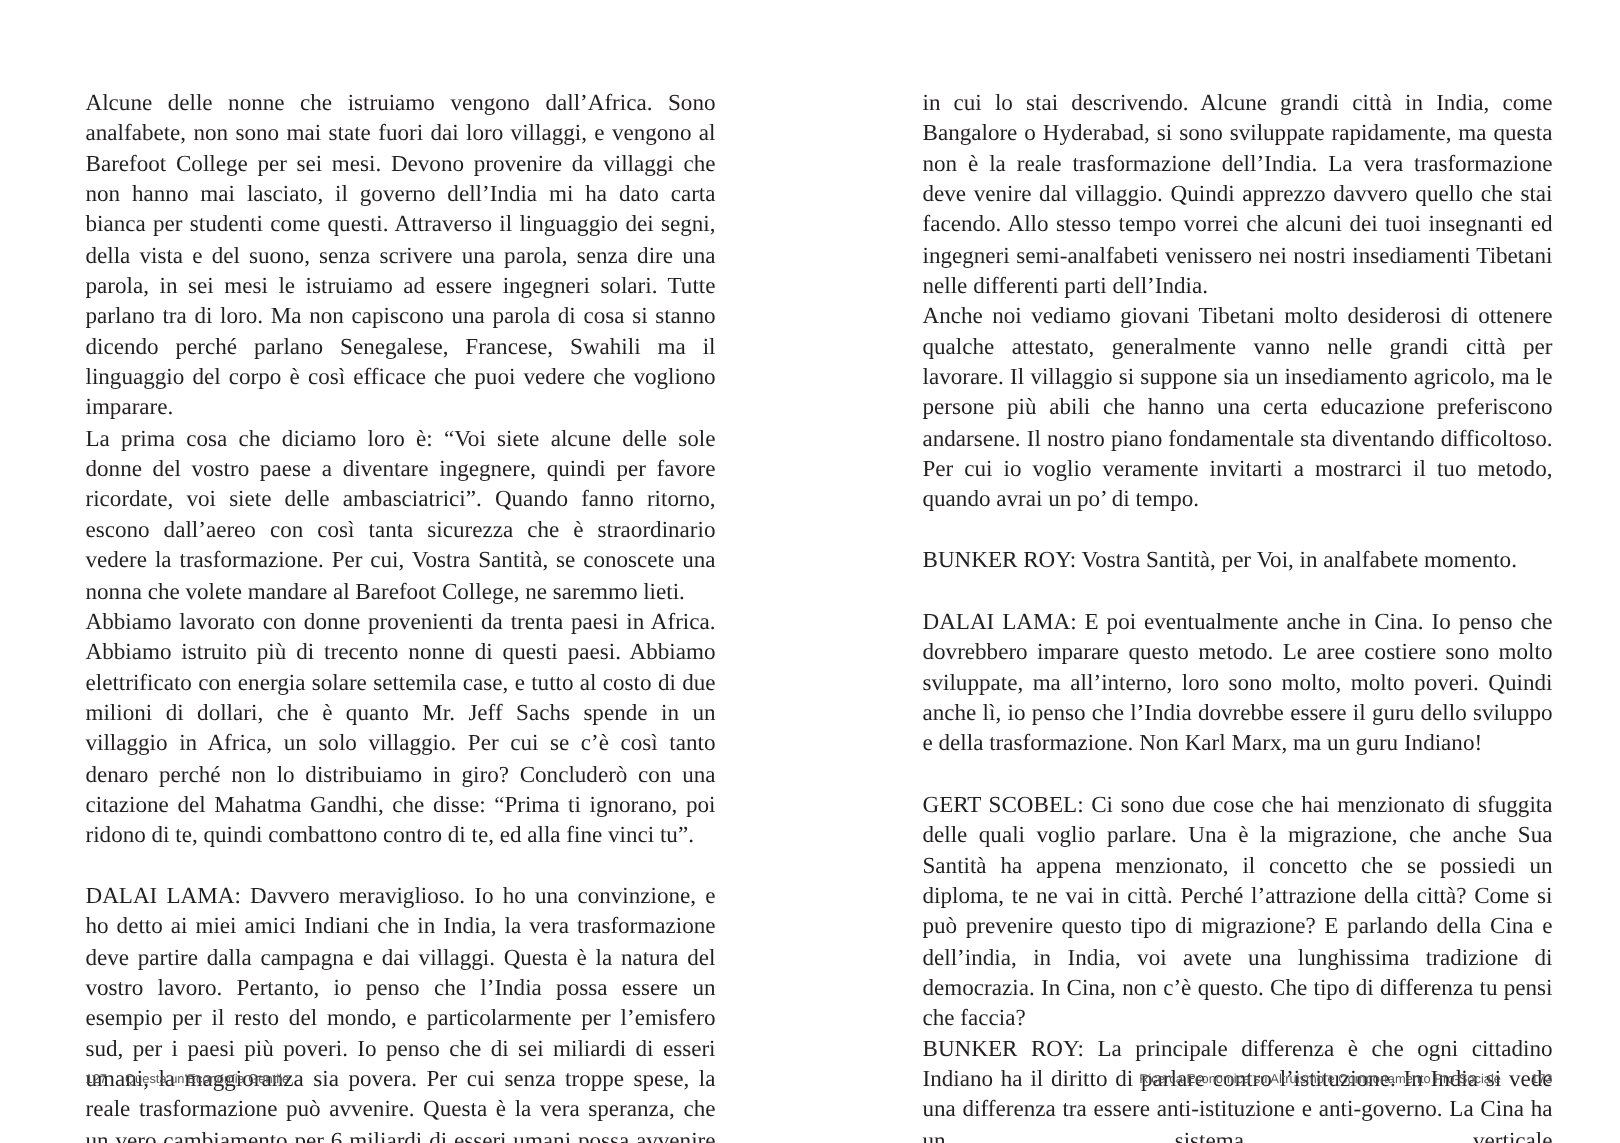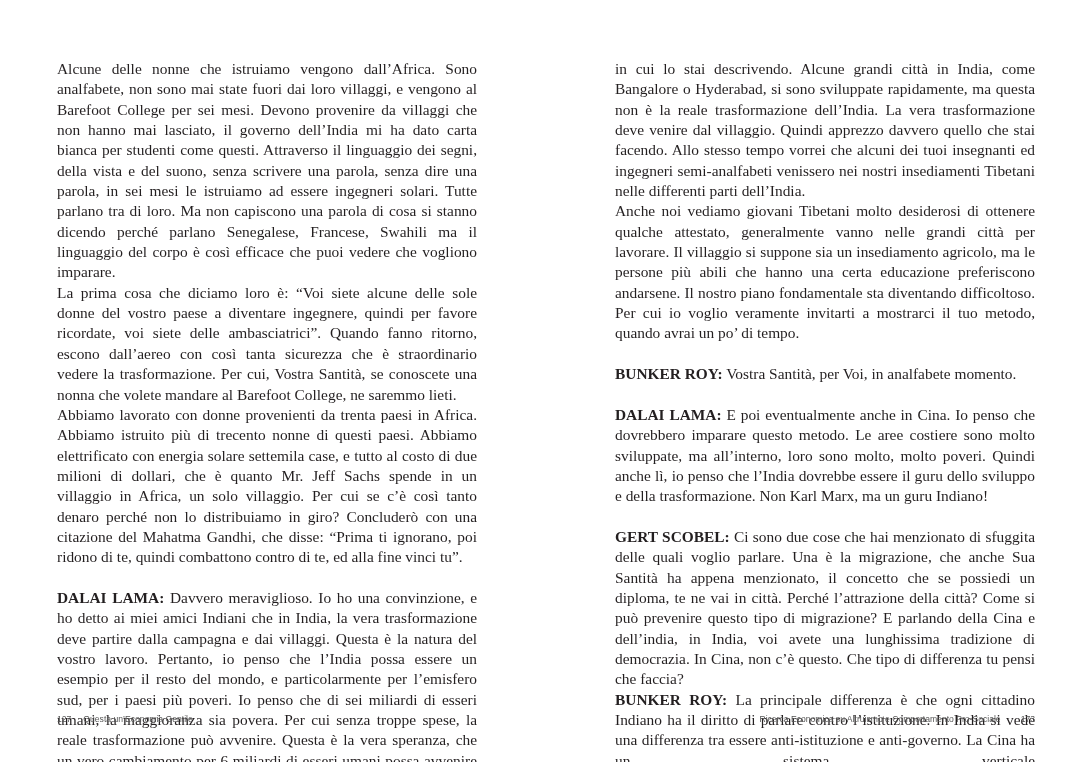--- a/index.html
+++ b/index.html
@@ -11,21 +11,21 @@
     position:absolute; top:59px; width:420px;
     font-family:"Liberation Serif", "DejaVu Serif", serif;
     font-size:15.4px; line-height:20.35px; color:#231f20;
     text-align:justify; hyphens:none;
   }
   .page.left .col { left:57px; }
   .page.right .col { left:63px; }
   .col p { margin:0; }
   .col p.gap { margin-top:20.35px; }
   .col p.last-line-justify { text-align-last:justify; }
-  .speaker { font-weight:bold; }
+  .speaker { font-weight:normal; }
   .footer {
     position:absolute; top:714px;
     font-family:"Liberation Sans", "DejaVu Sans", sans-serif;
     font-size:8.6px; color:#555555; white-space:nowrap;
   }
   .page.left .footer { left:57px; }
   .page.right .footer { right:57px; }
   .footer .num { display:inline-block; }
   .page.left .footer .num { margin-right:12px; }
   .page.right .footer .num { margin-left:20px; }

